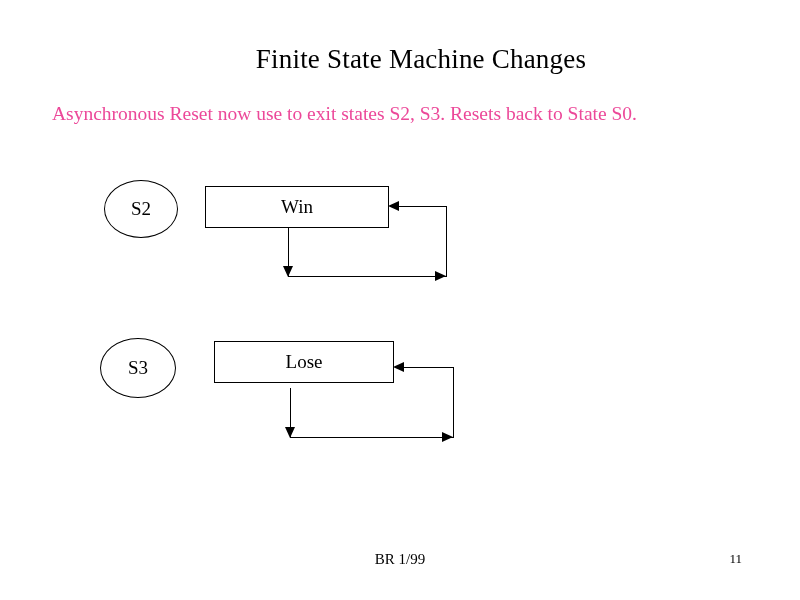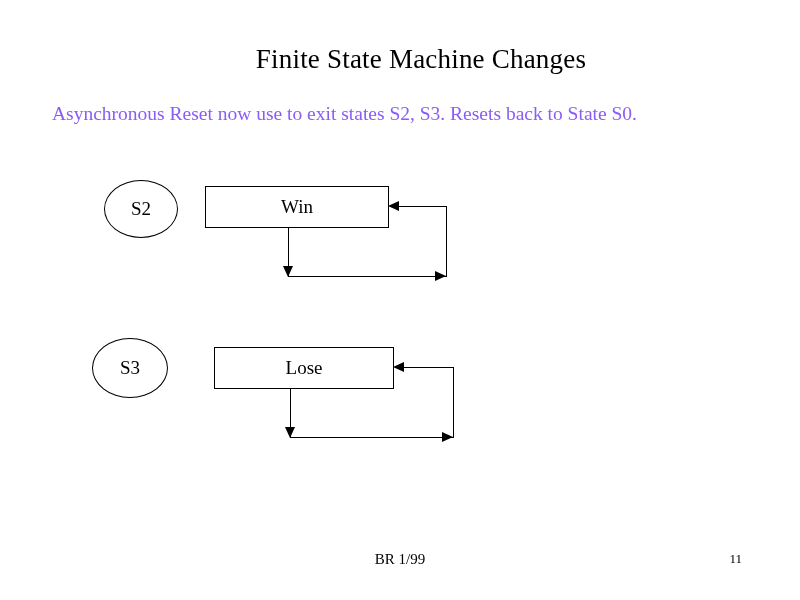--- a/index.html
+++ b/index.html
@@ -33,21 +33,21 @@
     padding-left: 21px;
   }
   .body-text {
     position: absolute;
     top: 100px;
     left: 52px;
     width: 640px;
     font-size: 19.5px;
     line-height: 27px;
     font-family: "Liberation Serif", serif;
-    color: #8b5cf6;
+    color: #ec4899;
   }
   .diagram {
     position: absolute;
     top: 170px;
     left: 0;
     width: 800px;
     height: 300px;
   }
   .ellipse {
     position: absolute;
@@ -141,25 +141,25 @@
     </div>
 
     <div class="line-h" style="left:399px; top:36px; width:48px;"></div>
     <div class="arrow-left" style="left:388px; top:31px;"></div>
     <div class="line-v" style="left:446px; top:36px; height:70px;"></div>
     <div class="line-h" style="left:288px; top:106px; width:159px;"></div>
     <div class="arrow-right" style="left:435px; top:101px;"></div>
     <div class="line-v" style="left:288px; top:57px; height:49px;"></div>
     <div class="arrow-down" style="left:283px; top:96px;"></div>
 
-    <div class="ellipse" style="left:92px; top:168px; width:74px; height:58px;">
+    <div class="ellipse" style="left:100px; top:168px; width:74px; height:58px;">
       <span>S3</span>
     </div>
 
-    <div class="rect" style="left:214px; top:177px; width:178px; height:40px;align-items:center;">
+    <div class="rect" style="left:214px; top:171px; width:178px; height:40px;align-items:center;">
       <span>Lose</span>
     </div>
 
     <div class="line-h" style="left:404px; top:197px; width:50px;"></div>
     <div class="arrow-left" style="left:393px; top:192px;"></div>
     <div class="line-v" style="left:453px; top:197px; height:70px;"></div>
     <div class="line-h" style="left:290px; top:267px; width:164px;"></div>
     <div class="arrow-right" style="left:442px; top:262px;"></div>
     <div class="line-v" style="left:290px; top:218px; height:49px;"></div>
     <div class="arrow-down" style="left:285px; top:257px;"></div>

